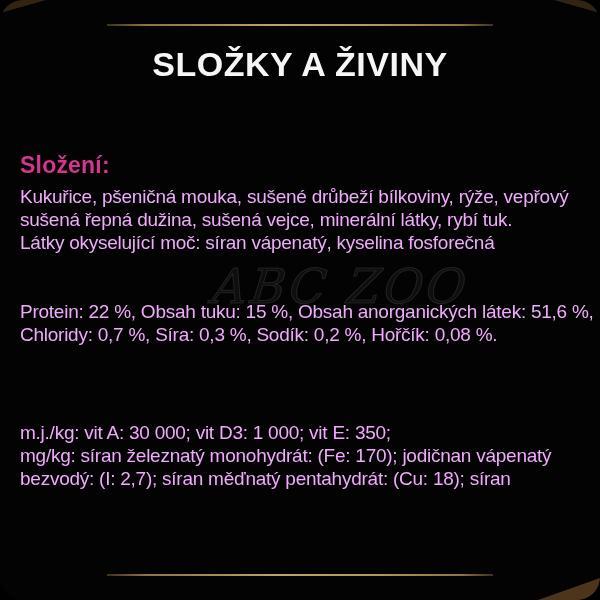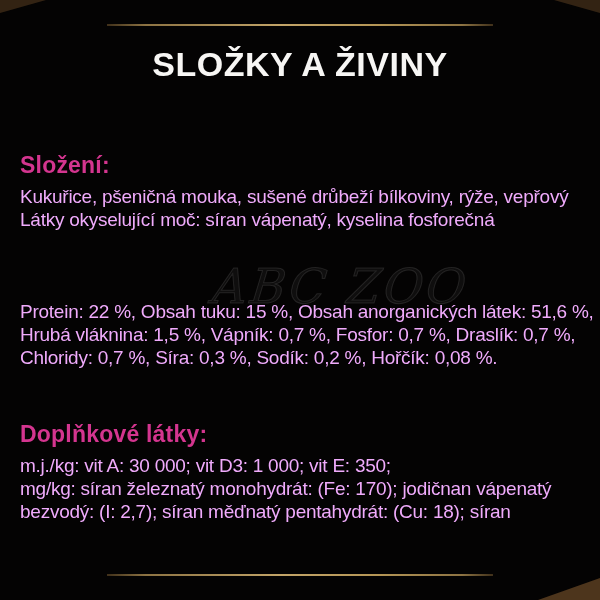--- a/index.html
+++ b/index.html
@@ -7,20 +7,21 @@
     padding: 0;
     background: #000;
   }
   .canvas {
     position: relative;
     width: 600px;
     height: 600px;
     background: #040303;
     overflow: hidden;
     font-family: "Liberation Sans", "DejaVu Sans", sans-serif;
+    border-radius: 23px;
   }
 
   
   .corner { position: absolute; width: 0; height: 0; }
   .corner.tl {
     top: 0; left: 0;
     border-top: 13px solid rgba(122, 86, 45, 0.40);
     border-right: 46px solid transparent;
   }
   .corner.tr {
@@ -109,34 +110,33 @@
   <div class="gold-line top"></div>
 
   <h1 class="title">SLOŽKY A ŽIVINY</h1>
 
   <div class="watermark">ABC ZOO</div>
 
   <section class="sec s1">
     <h2 class="heading">Složení:</h2>
     <div class="bodytext">
       <div class="line">Kukuřice, pšeničná mouka, sušené drůbeží bílkoviny, rýže, vepřový</div>
+      <div class="line">sušená řepná dužina, sušená vejce, minerální látky, rybí tuk.</div>
       <div class="line">Látky okyselující moč: síran vápenatý, kyselina fosforečná</div>
     </div>
   </section>
 
   <section class="sec s2">
     <div class="bodytext">
       <div class="line">Protein: 22 %, Obsah tuku: 15 %, Obsah anorganických látek: 51,6 %,</div>
-      <div class="line">Hrubá vláknina: 1,5 %, Vápník: 0,7 %, Fosfor: 0,7 %, Draslík: 0,7 %,</div>
       <div class="line">Chloridy: 0,7 %, Síra: 0,3 %, Sodík: 0,2 %, Hořčík: 0,08 %.</div>
     </div>
   </section>
 
   <section class="sec s3">
-    <h2 class="heading">Doplňkové látky:</h2>
     <div class="bodytext">
       <div class="line">m.j./kg: vit A: 30 000; vit D3: 1 000; vit E: 350;</div>
       <div class="line">mg/kg: síran železnatý monohydrát: (Fe: 170); jodičnan vápenatý</div>
       <div class="line">bezvodý: (I: 2,7); síran měďnatý pentahydrát: (Cu: 18); síran</div>
     </div>
   </section>
 
   <div class="gold-line bottom"></div>
 
 </div>

